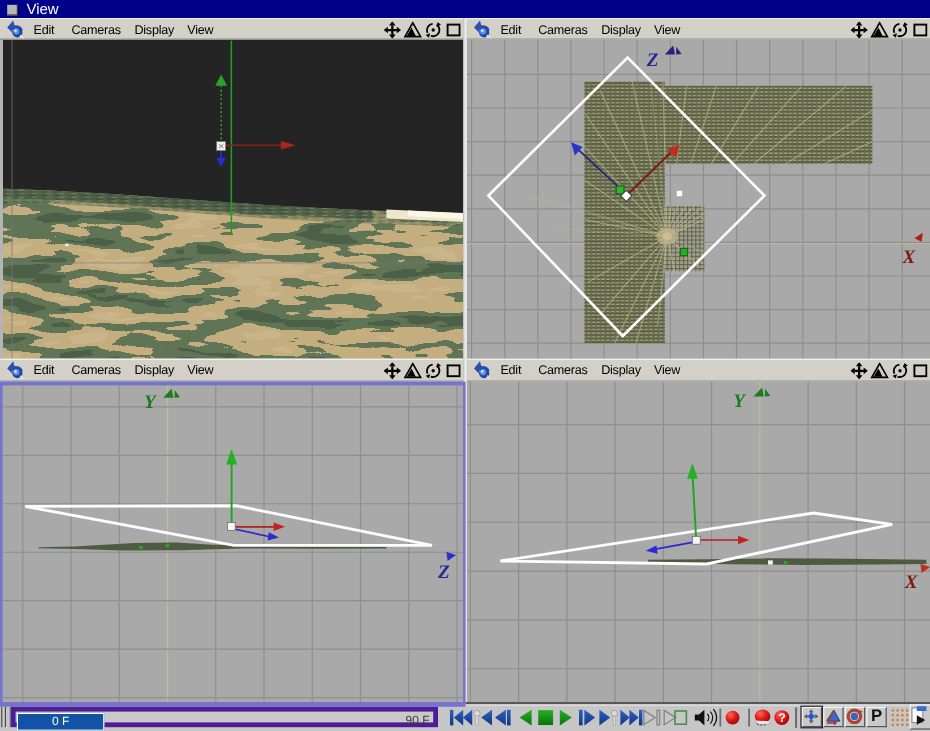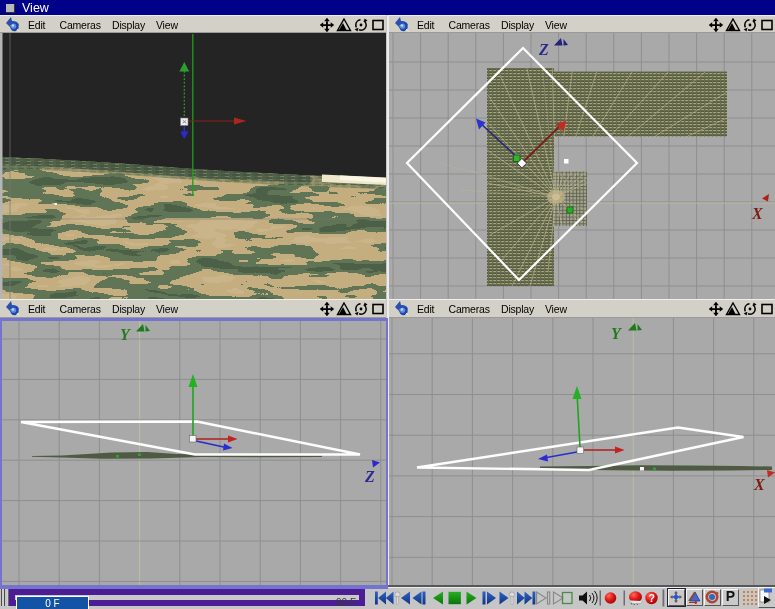--- a/index.html
+++ b/index.html
@@ -357,21 +357,21 @@
 <polygon points="248.5,6 253,12 248.5,12.5" fill="#1e7a1e"></polygon>
 <text x="365" y="172" font-family="Liberation Serif,serif" font-style="italic" font-size="16" fill="#7e1b10" font-weight="bold">X</text>
 <polygon points="378,152 386,154.5 379,159.5" fill="#c32b22"></polygon>
 </svg>
 <div style="position:absolute;left:0;top:585px;width:775px;height:24px;background:#c6c6c6;">
     <div style="position:absolute;left:0;top:0;width:388px;height:3.5px;background:#7473ce;"></div>
     <div style="position:absolute;left:388px;top:0;width:387px;height:2px;background:#55585a;"></div>
     <div style="position:absolute;left:388px;top:2px;width:387px;height:1px;background:#ebebeb;"></div>
     <div style="position:absolute;left:1px;top:4px;width:4px;height:17px;background:#cfcfcf;border-left:1.5px solid #4a4a4a;border-right:1.5px solid #4a4a4a;box-sizing:border-box;"></div>
     <div style="position:absolute;left:6.5px;top:4px;width:2px;height:17px;background:#cfcfcf;border-right:1px solid #6a6a6a;box-sizing:border-box;"></div>
-    <div style="position:absolute;left:9px;top:4px;width:356px;height:17px;background:#c9c9c9;border:6px solid #4c1d95;box-sizing:border-box;">
+    <div style="position:absolute;left:9px;top:4px;width:356px;height:17px;background:#c9c9c9;border:4px solid #4c1d95;box-sizing:border-box;">
       <div style="position:absolute;left:1px;top:1px;width:71px;height:13px;background:#1353a6;border:1px solid #fff;color:#fff;font:10px 'Liberation Sans',sans-serif;text-align:center;line-height:13px;">0 F</div>
       <div style="position:absolute;right:3px;top:1.5px;color:#3a3a3a;font:10px 'Liberation Sans',sans-serif;">90 F</div>
     </div>
     <svg style="position:absolute;left:370px;top:2px" width="405" height="24" viewBox="0 0 405 24">
 <defs>
 <linearGradient id="blu" x1="0" y1="0" x2="0" y2="1">
           <stop offset="0" stop-color="#2a62c8"></stop>
           <stop offset="1" stop-color="#15357e"></stop>
         </linearGradient>
 <linearGradient id="grn" x1="0" y1="0" x2="0" y2="1">

